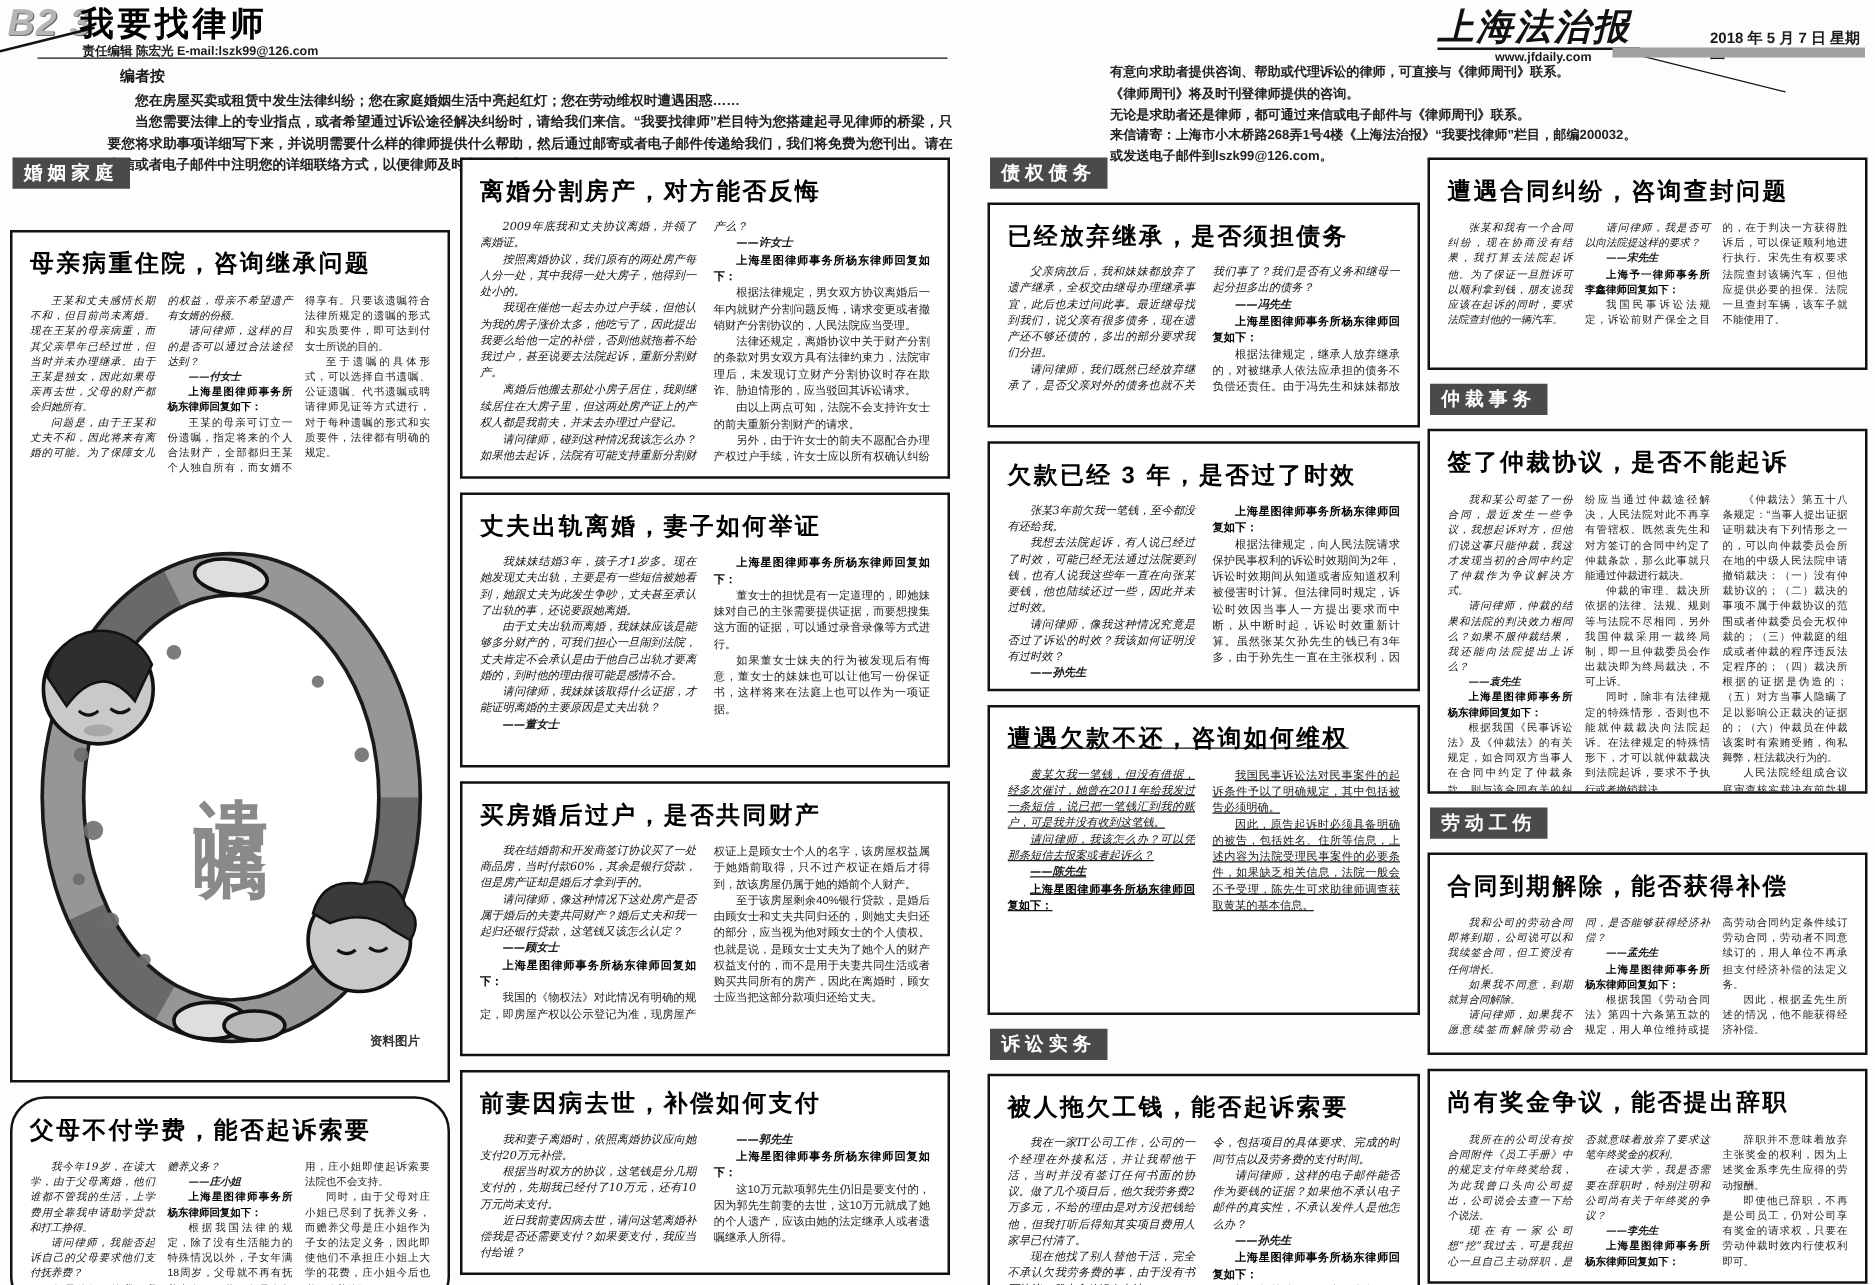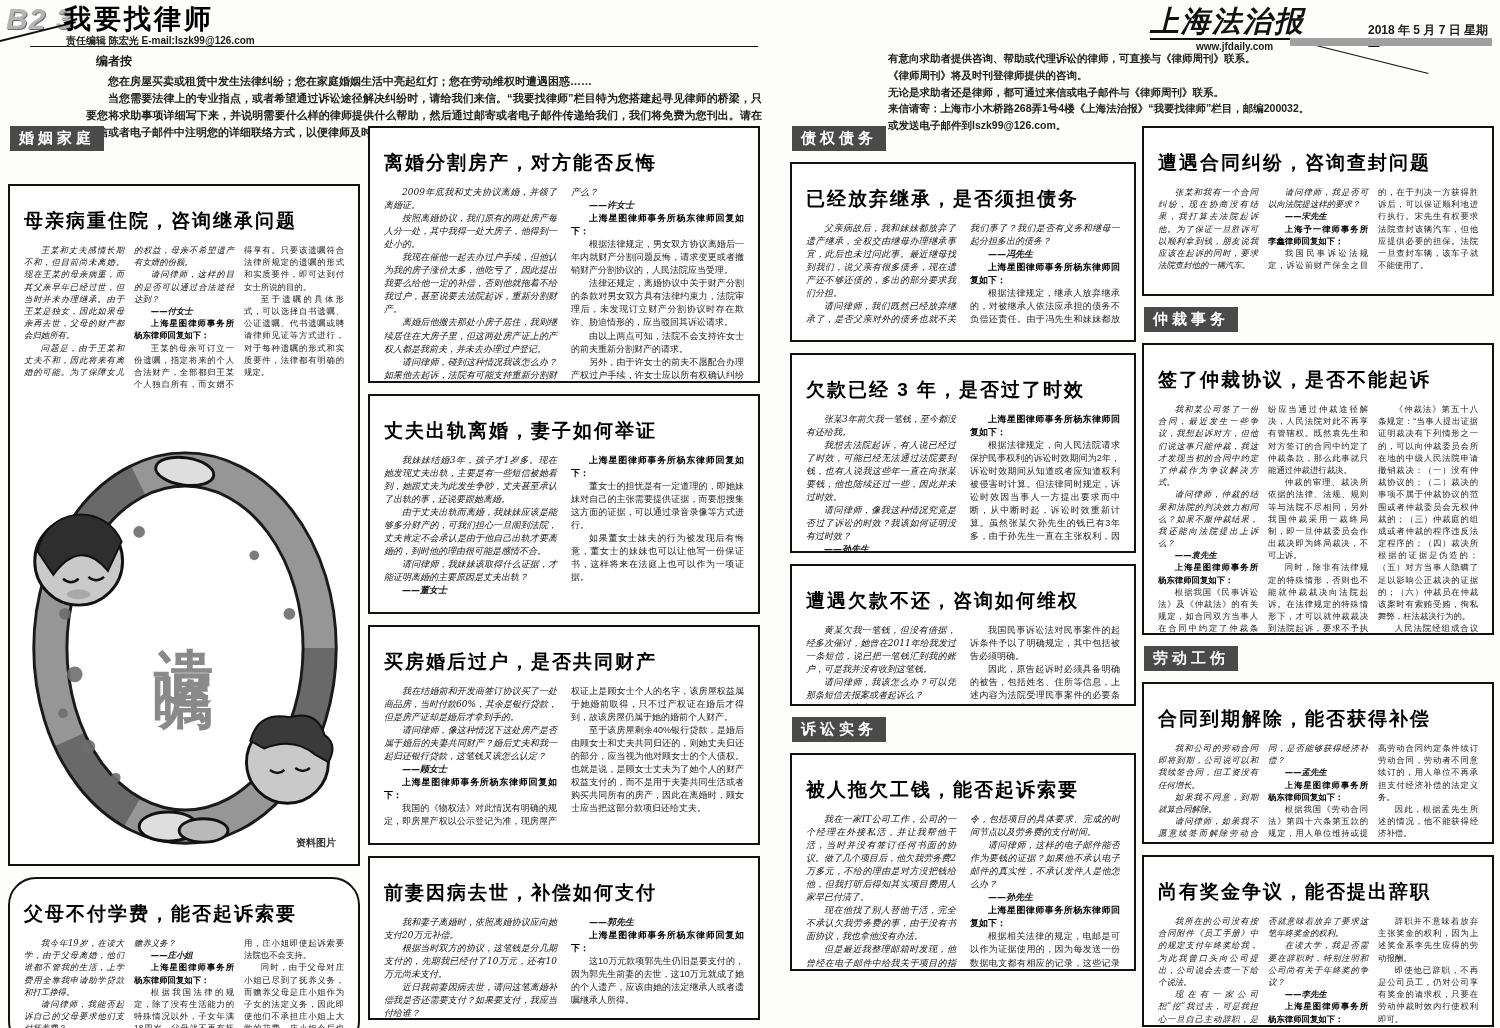--- a/index.html
+++ b/index.html
@@ -25,21 +25,21 @@
   #ednote-left p,#ednote-right p{margin:0;text-indent:2em;text-align:justify;font-weight:bold;color:#222;}
   #ednote-right{position:absolute;left:888px;top:50px;width:480px;font-size:10.5px;line-height:1.6;}
   #ednote-right p{text-indent:0;}
   
   .col{position:absolute;top:126px;}
   #col1{left:8px;width:352px;} #col2{left:368px;width:392px;}
   #col3{left:790px;width:346px;} #col4{left:1142px;width:352px;}
   .tag{display:inline-block;background:#4a4a4a;color:#fff;font-size:15px;font-weight:bold;
        letter-spacing:4px;padding:3px 9px;margin:0 0 11px 2px;}
   .article{border:2px solid #111;background:#fff;box-sizing:border-box;overflow:hidden;
-           padding:20px 14px 6px;margin-bottom:11px;}
+           padding:10px 14px 6px;margin-bottom:11px;}
   .headline{margin:2px 0 10px;font-size:19px;font-weight:bold;letter-spacing:2px;color:#000;}
   .body{overflow:hidden;}
   .body{font-size:9px;line-height:1.45;}
   .cols2{column-count:2;column-gap:14px;}
   .cols3{column-count:3;column-gap:10px;font-size:8.4px;}
   .body p{margin:0;text-indent:2em;text-align:justify;}
   .q{font-family:"DejaVu Serif","Liberation Serif",serif;font-style:italic;color:#111;}
   .a{color:#222;}
   .firm{font-weight:bold;color:#000;}
   .sig{text-align:right;text-indent:0;padding-right:4px;font-family:"DejaVu Serif",serif;font-style:italic;font-weight:bold;}
@@ -212,21 +212,21 @@
       </div><div class="article" style="height: 200px;">
         <div class="headline">欠款已经 3 年，是否过了时效</div>
         <div class="body cols2" style="height: 150px;">
           <p class="q">张某3年前欠我一笔钱，至今都没有还给我。</p>
           <p class="q">我想去法院起诉，有人说已经过了时效，可能已经无法通过法院要到钱，也有人说我这些年一直在向张某要钱，他也陆续还过一些，因此并未过时效。</p>
           <p class="q">请问律师，像我这种情况究竟是否过了诉讼的时效？我该如何证明没有过时效？</p>
           <p class="sig">——孙先生</p>
           <p class="firm">上海星图律师事务所杨东律师回复如下：</p>
           <p class="a">根据法律规定，向人民法院请求保护民事权利的诉讼时效期间为2年，诉讼时效期间从知道或者应知道权利被侵害时计算。但法律同时规定，诉讼时效因当事人一方提出要求而中断，从中断时起，诉讼时效重新计算。虽然张某欠孙先生的钱已有3年多，由于孙先生一直在主张权利，因此本案并未超过诉讼时效，孙先生可及时向法院提起诉讼。</p>
         </div>
-      </div><div class="article" style="height: 142px;">
+      </div><div class="article" style="height: 248px; text-decoration: underline;">
         <div class="headline">遭遇欠款不还，咨询如何维权</div>
         <div class="body cols2" style="height: 148px;">
           <p class="q">黄某欠我一笔钱，但没有借据，经多次催讨，她曾在2011年给我发过一条短信，说已把一笔钱汇到我的账户，可是我并没有收到这笔钱。</p>
           <p class="q">请问律师，我该怎么办？可以凭那条短信去报案或者起诉么？</p>
           <p class="sig">——陈先生</p>
           <p class="firm">上海星图律师事务所杨东律师回复如下：</p>
           <p class="a">我国民事诉讼法对民事案件的起诉条件予以了明确规定，其中包括被告必须明确。</p>
           <p class="a">因此，原告起诉时必须具备明确的被告，包括姓名、住所等信息，上述内容为法院受理民事案件的必要条件，如果缺乏相关信息，法院一般会不予受理，陈先生可求助律师调查获取黄某的基本信息。</p>
         </div>
       </div><div class="tag">诉讼实务</div><br><div class="article" style="height: 218px;">

